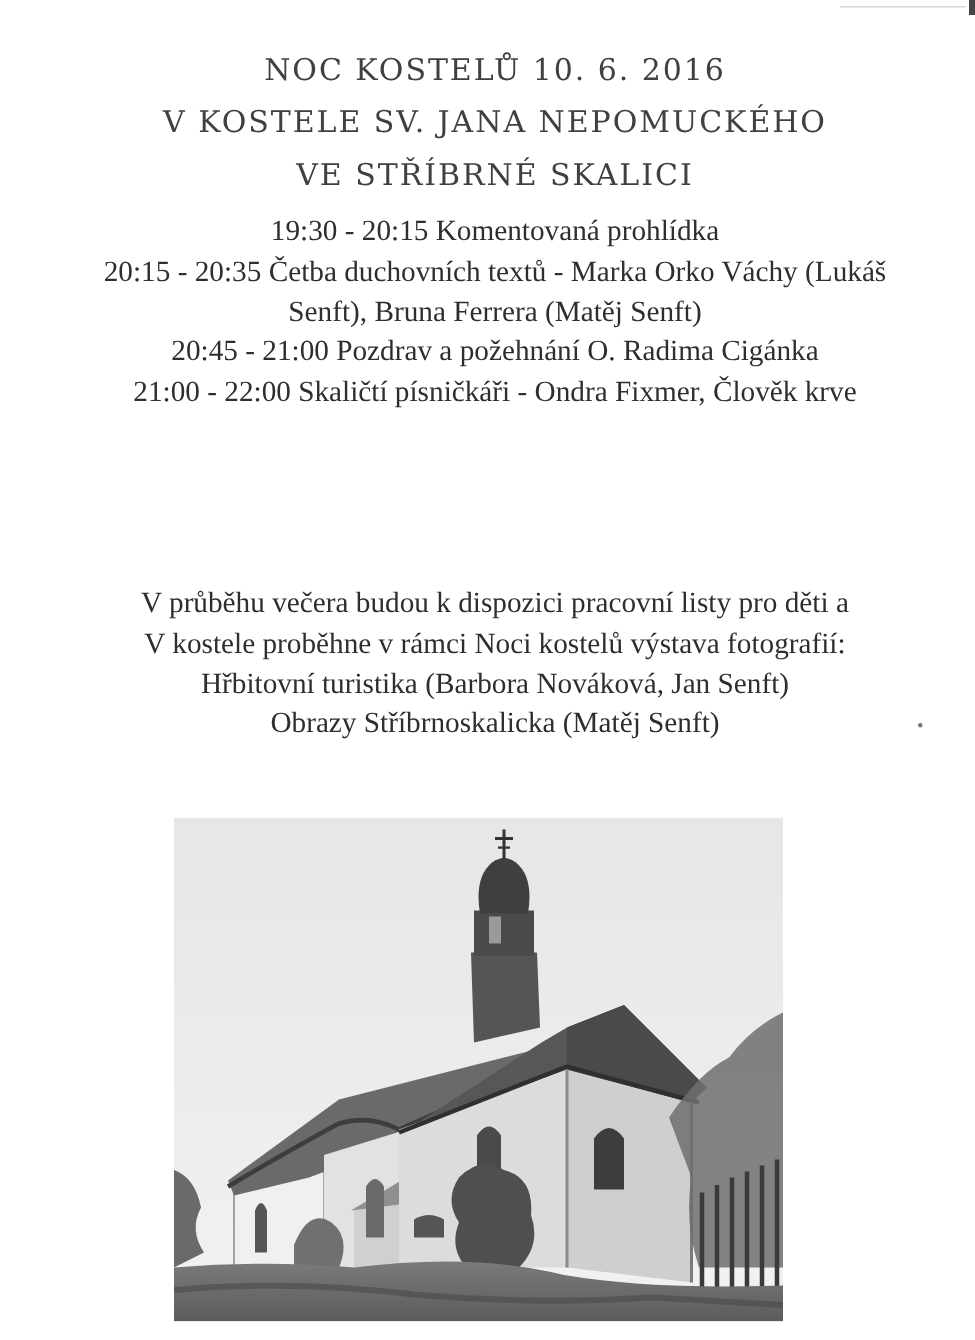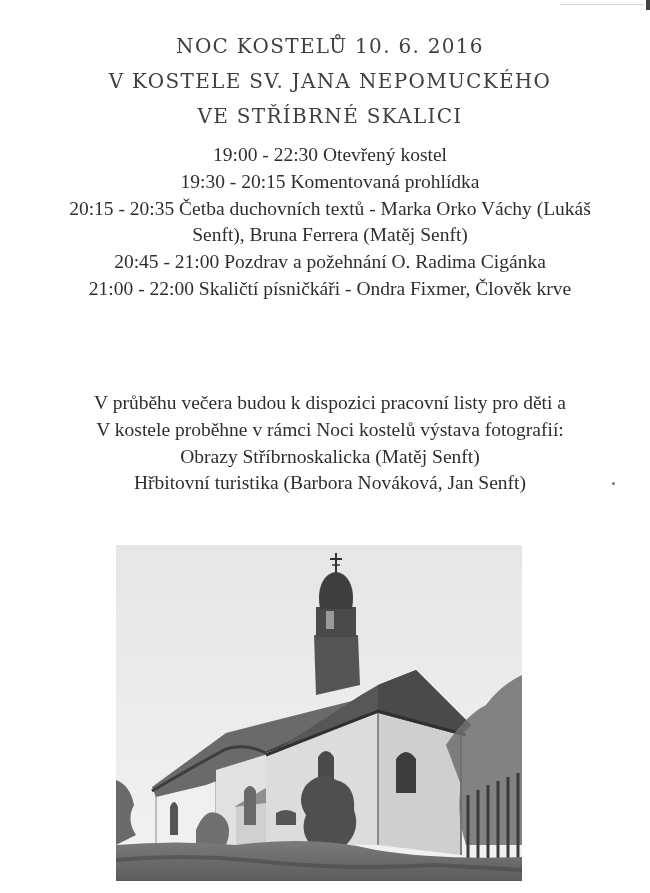--- a/index.html
+++ b/index.html
@@ -98,33 +98,32 @@
 
 <div class="page">
   <div class="scan-top-line"></div>
   <div class="scan-right-edge"></div>
 
   <div class="title title-1">NOC KOSTELŮ 10. 6. 2016</div>
   <div class="title title-2">V KOSTELE SV. JANA NEPOMUCKÉHO</div>
   <div class="title title-3">VE STŘÍBRNÉ SKALICI</div>
 
   <div class="body-block program">
-    <span class="body-line">19:00 - 22:30 Otevřený kostel</span>
     <span class="body-line">19:30 - 20:15 Komentovaná prohlídka</span>
     <span class="body-line">20:15 - 20:35 Četba duchovních textů - Marka Orko Váchy (Lukáš</span>
     <span class="body-line">Senft), Bruna Ferrera (Matěj Senft)</span>
     <span class="body-line">20:45 - 21:00 Pozdrav a požehnání O. Radima Cigánka</span>
     <span class="body-line">21:00 - 22:00 Skaličtí písničkáři - Ondra Fixmer, Člověk krve</span>
   </div>
 
   <div class="body-block notes">
     <span class="body-line">V průběhu večera budou k dispozici pracovní listy pro děti a</span>
     <span class="body-line">V kostele proběhne v rámci Noci kostelů výstava fotografií:</span>
+    <span class="body-line">Hřbitovní turistika (Barbora Nováková, Jan Senft)</span>
     <span class="body-line">Obrazy Stříbrnoskalicka (Matěj Senft)</span>
-    <span class="body-line">Hřbitovní turistika (Barbora Nováková, Jan Senft)</span>
   </div>
 
   <div class="stray-dot"></div>
 
   <div class="photo">
     <svg width="406" height="336" viewBox="0 0 406 336" xmlns="http://www.w3.org/2000/svg">
       <defs>
         <linearGradient id="skyg" x1="0" y1="0" x2="0" y2="1">
           <stop offset="0" stop-color="#e6e6e6"></stop>
           <stop offset="1" stop-color="#f2f2f2"></stop>

